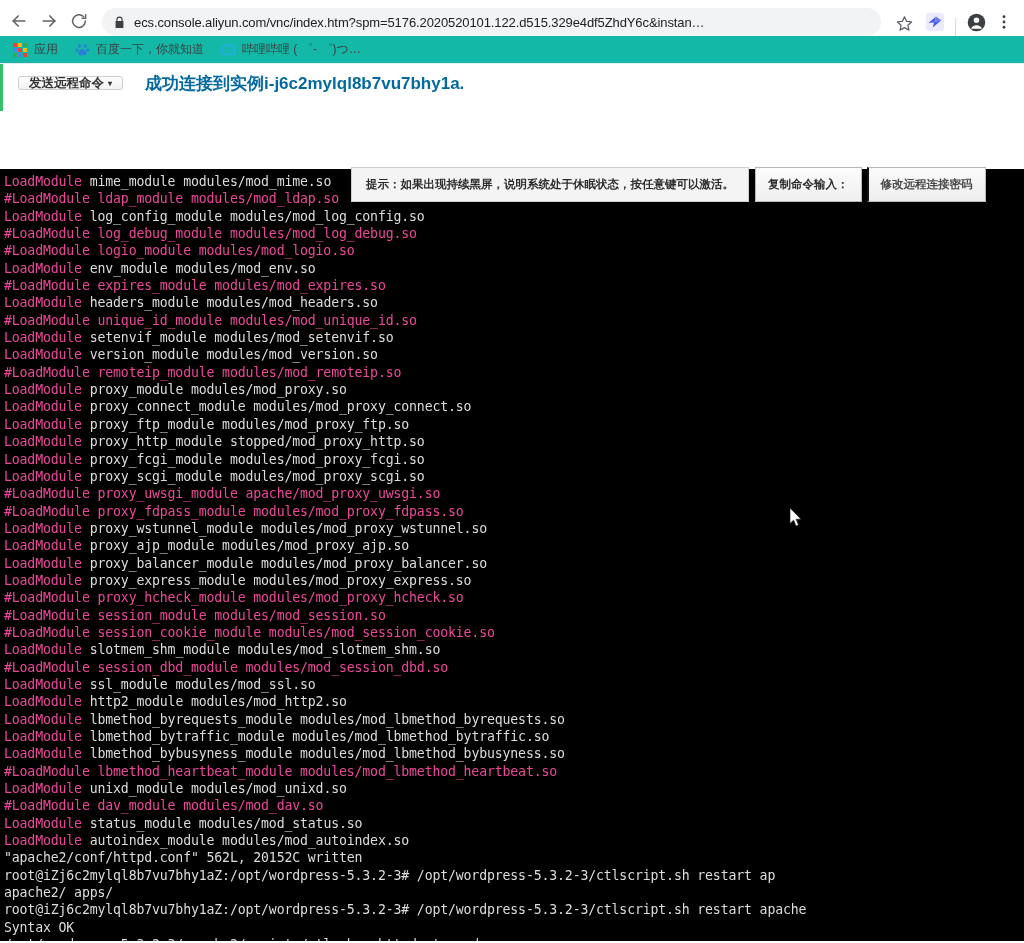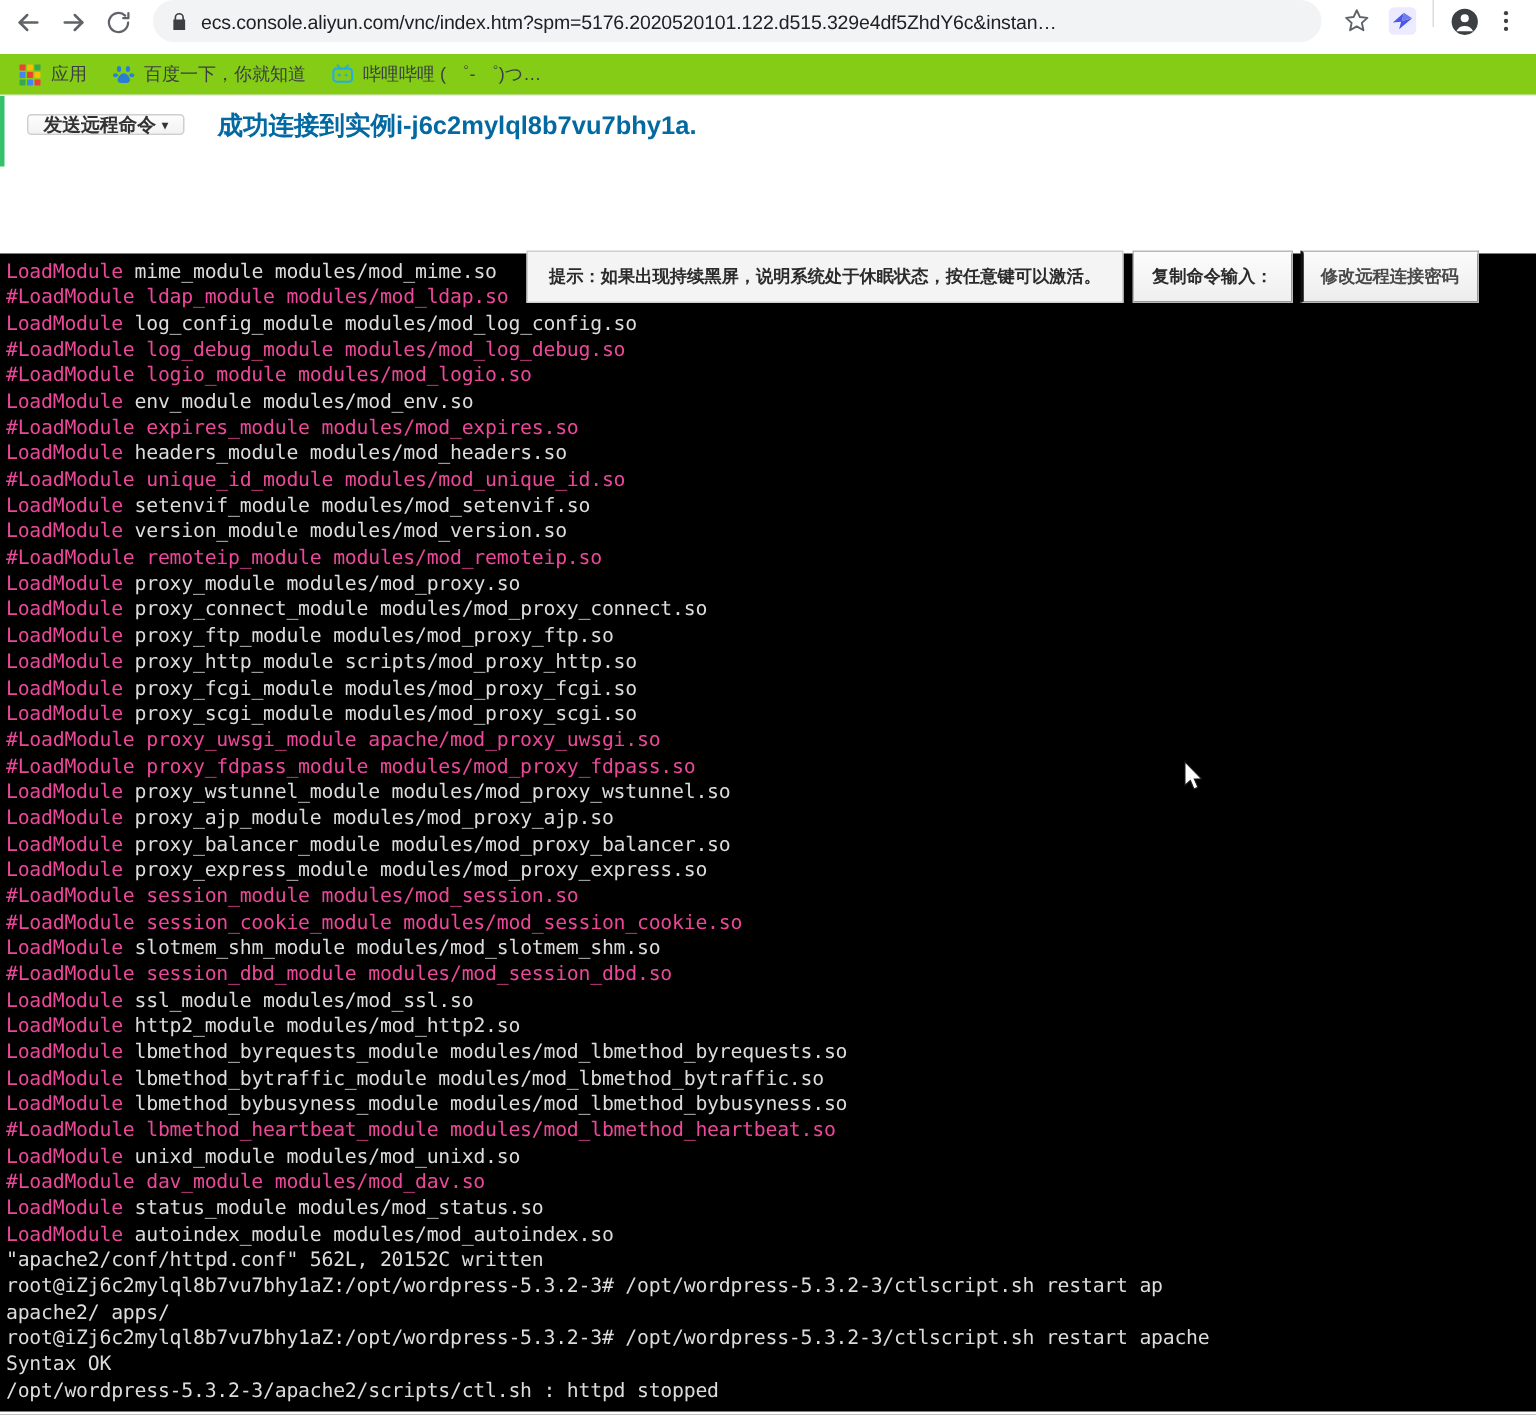--- a/index.html
+++ b/index.html
@@ -13,21 +13,21 @@
   }
 
   
   .browser-chrome {
     width: 1024px;
     background: #ffffff;
   }
   .omnibar-row {
     height: 36px;
     display: flex;
-    align-items: flex-start;
+    align-items: flex-end;
     padding: 0 6px 0 4px;
     background: #ffffff;
   }
   .nav-btn {
     width: 30px; height: 30px;
     display: flex; align-items: center; justify-content: center;
     border-radius: 50%;
     flex: 0 0 auto;
     color: #5f6368;
   }
@@ -84,21 +84,21 @@
     display:flex;align-items:center;justify-content:center;
     color: #3c4043;
   }
 
   
   .bookmarks-row {
     height: 28px;
     display: flex;
     align-items: center;
     padding: 0 8px;
-    background: #84cc16;
+    background: #14b8a6;
     border-bottom: 1px solid #e8eaed;
   }
   .bookmark {
     display: flex;
     align-items: center;
     height: 22px;
     padding: 0 8px 0 4px;
     margin-right: 4px;
     border-radius: 4px;
     font-size: 12px;
@@ -398,29 +398,30 @@
       <div class="term-line"><span class="c-cyan">LoadModule</span><span class="c-white"> env_module modules/mod_env.so</span></div>
       <div class="term-line"><span class="c-cyan">#LoadModule expires_module modules/mod_expires.so</span></div>
       <div class="term-line"><span class="c-cyan">LoadModule</span><span class="c-white"> headers_module modules/mod_headers.so</span></div>
       <div class="term-line"><span class="c-cyan">#LoadModule unique_id_module modules/mod_unique_id.so</span></div>
       <div class="term-line"><span class="c-cyan">LoadModule</span><span class="c-white"> setenvif_module modules/mod_setenvif.so</span></div>
       <div class="term-line"><span class="c-cyan">LoadModule</span><span class="c-white"> version_module modules/mod_version.so</span></div>
       <div class="term-line"><span class="c-cyan">#LoadModule remoteip_module modules/mod_remoteip.so</span></div>
       <div class="term-line"><span class="c-cyan">LoadModule</span><span class="c-white"> proxy_module modules/mod_proxy.so</span></div>
       <div class="term-line"><span class="c-cyan">LoadModule</span><span class="c-white"> proxy_connect_module modules/mod_proxy_connect.so</span></div>
       <div class="term-line"><span class="c-cyan">LoadModule</span><span class="c-white"> proxy_ftp_module modules/mod_proxy_ftp.so</span></div>
-      <div class="term-line"><span class="c-cyan">LoadModule</span><span class="c-white"> proxy_http_module scripts/mod_proxy_http.so</span></div>
+      <div class="term-line"><span class="c-cyan">LoadModule</span><span class="c-white"> proxy_http_module stopped/mod_proxy_http.so</span></div>
       <div class="term-line"><span class="c-cyan">LoadModule</span><span class="c-white"> proxy_fcgi_module modules/mod_proxy_fcgi.so</span></div>
       <div class="term-line"><span class="c-cyan">LoadModule</span><span class="c-white"> proxy_scgi_module modules/mod_proxy_scgi.so</span></div>
       <div class="term-line"><span class="c-cyan">#LoadModule proxy_uwsgi_module apache/mod_proxy_uwsgi.so</span></div>
       <div class="term-line"><span class="c-cyan">#LoadModule proxy_fdpass_module modules/mod_proxy_fdpass.so</span></div>
       <div class="term-line"><span class="c-cyan">LoadModule</span><span class="c-white"> proxy_wstunnel_module modules/mod_proxy_wstunnel.so</span></div>
       <div class="term-line"><span class="c-cyan">LoadModule</span><span class="c-white"> proxy_ajp_module modules/mod_proxy_ajp.so</span></div>
       <div class="term-line"><span class="c-cyan">LoadModule</span><span class="c-white"> proxy_balancer_module modules/mod_proxy_balancer.so</span></div>
       <div class="term-line"><span class="c-cyan">LoadModule</span><span class="c-white"> proxy_express_module modules/mod_proxy_express.so</span></div>
+      <div class="term-line"><span class="c-cyan">#LoadModule proxy_hcheck_module modules/mod_proxy_hcheck.so</span></div>
       <div class="term-line"><span class="c-cyan">#LoadModule session_module modules/mod_session.so</span></div>
       <div class="term-line"><span class="c-cyan">#LoadModule session_cookie_module modules/mod_session_cookie.so</span></div>
       <div class="term-line"><span class="c-cyan">LoadModule</span><span class="c-white"> slotmem_shm_module modules/mod_slotmem_shm.so</span></div>
       <div class="term-line"><span class="c-cyan">#LoadModule session_dbd_module modules/mod_session_dbd.so</span></div>
       <div class="term-line"><span class="c-cyan">LoadModule</span><span class="c-white"> ssl_module modules/mod_ssl.so</span></div>
       <div class="term-line"><span class="c-cyan">LoadModule</span><span class="c-white"> http2_module modules/mod_http2.so</span></div>
       <div class="term-line"><span class="c-cyan">LoadModule</span><span class="c-white"> lbmethod_byrequests_module modules/mod_lbmethod_byrequests.so</span></div>
       <div class="term-line"><span class="c-cyan">LoadModule</span><span class="c-white"> lbmethod_bytraffic_module modules/mod_lbmethod_bytraffic.so</span></div>
       <div class="term-line"><span class="c-cyan">LoadModule</span><span class="c-white"> lbmethod_bybusyness_module modules/mod_lbmethod_bybusyness.so</span></div>
       <div class="term-line"><span class="c-cyan">#LoadModule lbmethod_heartbeat_module modules/mod_lbmethod_heartbeat.so</span></div>

